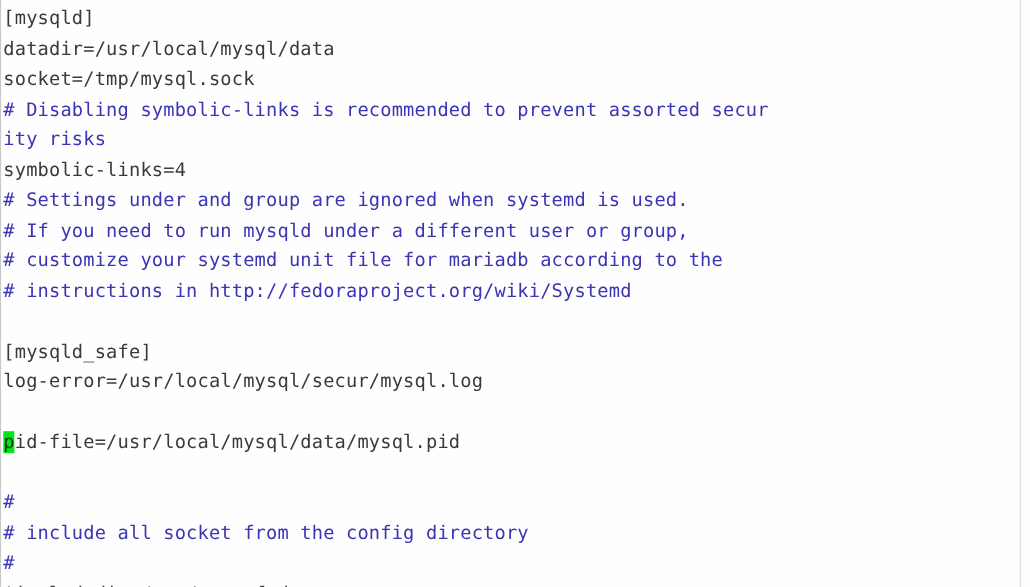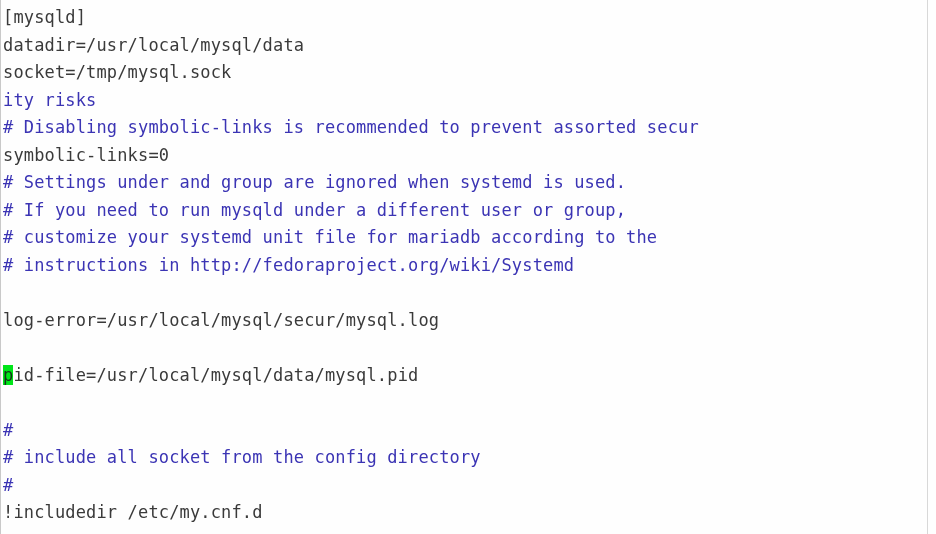--- a/index.html
+++ b/index.html
@@ -64,28 +64,29 @@
 
 <div id="editor-window">
 
   <div id="left-rule"></div>
   <div id="right-rule"></div>
 
   <div id="text-area">
       <div class="code-line">[mysqld]</div>
       <div class="code-line">datadir=/usr/local/mysql/data</div>
       <div class="code-line">socket=/tmp/mysql.sock</div>
+      <div class="code-line comment"># Disabling symbolic-links is recommended to prevent assorted secur</div>
       <div class="code-line comment">ity risks</div>
-      <div class="code-line comment"># Disabling symbolic-links is recommended to prevent assorted secur</div>
-      <div class="code-line">symbolic-links=0</div>
+      <div class="code-line">symbolic-links=4</div>
       <div class="code-line comment"># Settings under and group are ignored when systemd is used.</div>
       <div class="code-line comment"># If you need to run mysqld under a different user or group,</div>
       <div class="code-line comment"># customize your systemd unit file for mariadb according to the</div>
       <div class="code-line comment"># instructions in http://fedoraproject.org/wiki/Systemd</div>
       <div class="code-line blank">&nbsp;</div>
+      <div class="code-line">[mysqld_safe]</div>
       <div class="code-line">log-error=/usr/local/mysql/secur/mysql.log</div>
       <div class="code-line blank">&nbsp;</div>
       <div class="code-line"><span class="cursor-cell">p</span>id-file=/usr/local/mysql/data/mysql.pid</div>
       <div class="code-line blank">&nbsp;</div>
       <div class="code-line comment">#</div>
       <div class="code-line comment"># include all socket from the config directory</div>
       <div class="code-line comment">#</div>
       <div class="code-line">!includedir /etc/my.cnf.d</div>
     </div>
 

